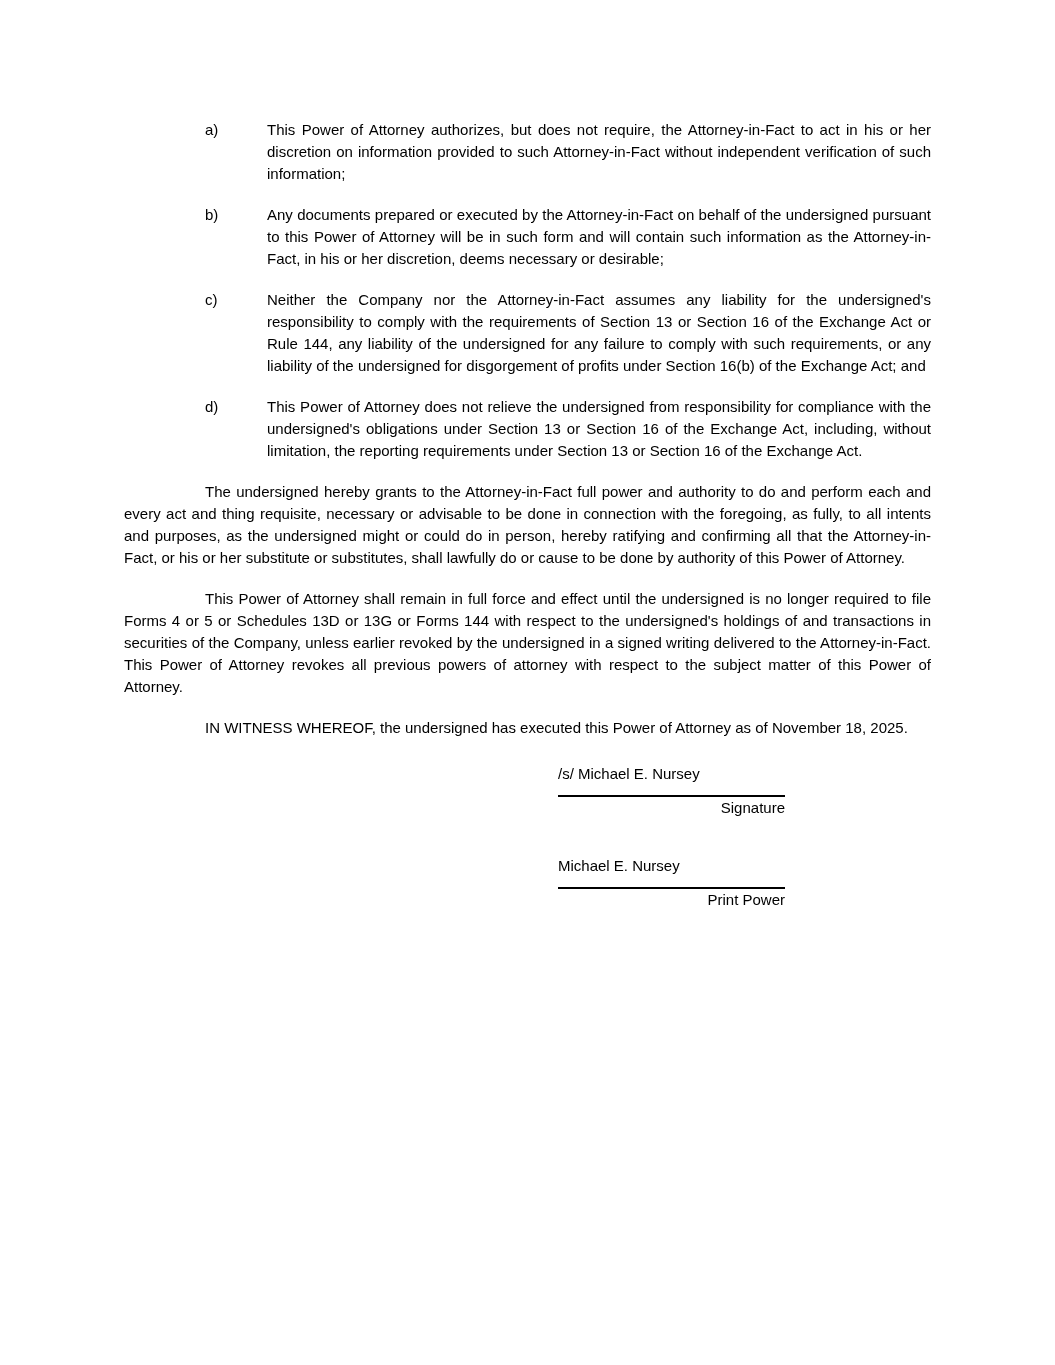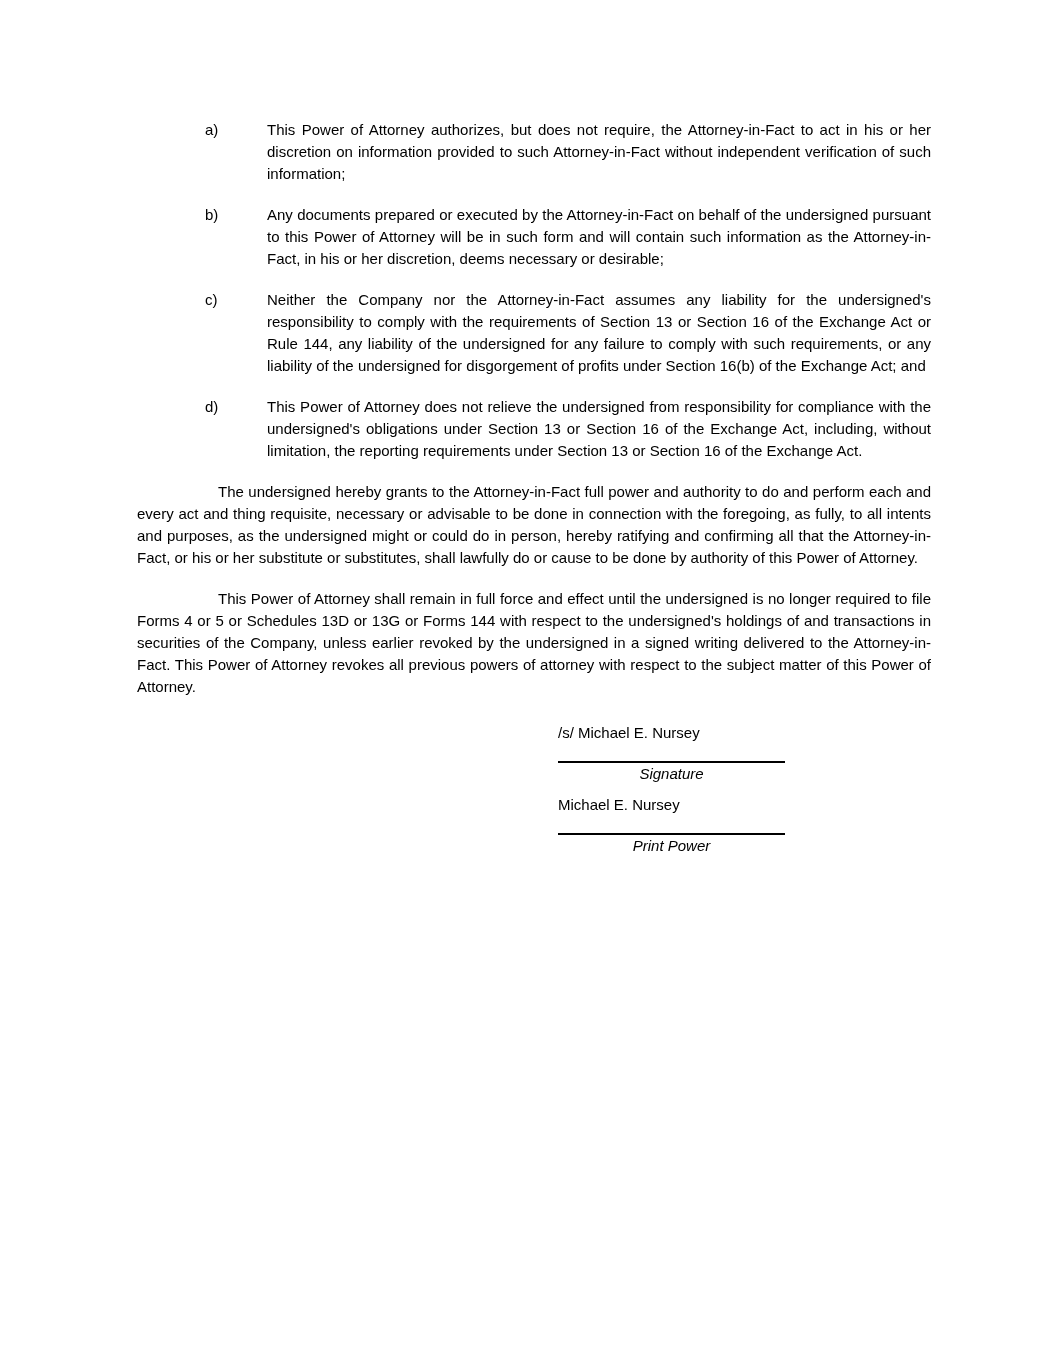--- a/index.html
+++ b/index.html
@@ -32,41 +32,39 @@
   }
   .poa-text {
     flex: 1;
     text-align: justify;
     margin-left: 32px;
   }
   .body-para {
     text-align: justify;
     text-indent: 81px;
     margin-top: 19px;
-    margin-left: 13px;
   }
   .body-para.first {
     margin-top: 10px;
   }
   .signature-block {
     margin-left: 434px;
     width: 227px;
     margin-top: 24px;
   }
   .sig-group + .sig-group {
-    margin-top: 9px;
+    margin-top: 36px;
   }
   .sig-line {
     border-bottom: 2px solid #000000;
-    padding-bottom: 17px;
+    padding-bottom: 10px;
     white-space: nowrap;
   }
   .sig-caption {
-    text-align: center;
-    font-style: italic;
+    text-align: right;
   }
 </style>
 </head>
 <body>
 
 <div class="page">
   <div class="content">
 
     <div class="poa-list">
       <div class="poa-item">
@@ -84,20 +82,21 @@
       <div class="poa-item">
         <span class="poa-letter">d)</span>
         <span class="poa-text">This Power of Attorney does not relieve the undersigned from responsibility for compliance with the undersigned's obligations under Section 13 or Section 16 of the Exchange Act, including, without limitation, the reporting requirements under Section 13 or Section 16 of the Exchange Act.</span>
       </div>
     </div>
 
     <p class="body-para first">The undersigned hereby grants to the Attorney-in-Fact full power and authority to do and perform each and every act and thing requisite, necessary or advisable to be done in connection with the foregoing, as fully, to all intents and purposes, as the undersigned might or could do in person, hereby ratifying and confirming all that the Attorney-in-Fact, or his or her substitute or substitutes, shall lawfully do or cause to be done by authority of this Power of Attorney.</p>
 
     <p class="body-para">This Power of Attorney shall remain in full force and effect until the undersigned is no longer required to file Forms 4 or 5 or Schedules 13D or 13G or Forms 144 with respect to the undersigned's holdings of and transactions in securities of the Company, unless earlier revoked by the undersigned in a signed writing delivered to the Attorney-in-Fact. This Power of Attorney revokes all previous powers of attorney with respect to the subject matter of this Power of Attorney.</p>
 
+    <p class="body-para">IN WITNESS WHEREOF, the undersigned has executed this Power of Attorney as of November 18, 2025.</p>
 
     <div class="signature-block">
       <div class="sig-group">
         <div class="sig-line">/s/ Michael E. Nursey</div>
         <div class="sig-caption">Signature</div>
       </div>
       <div class="sig-group">
         <div class="sig-line">Michael E. Nursey</div>
         <div class="sig-caption">Print Power</div>
       </div>

